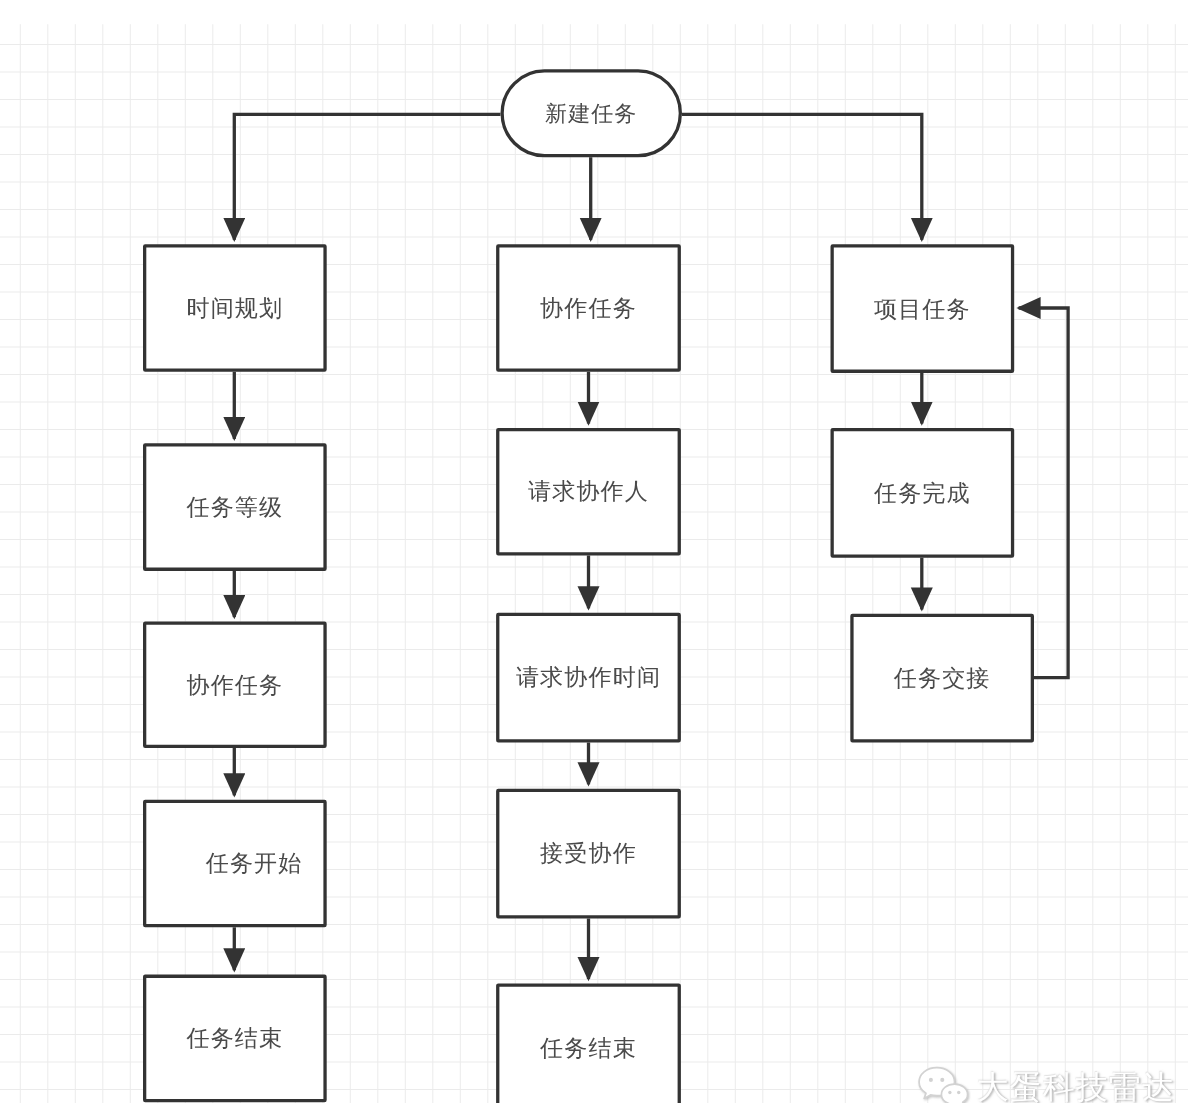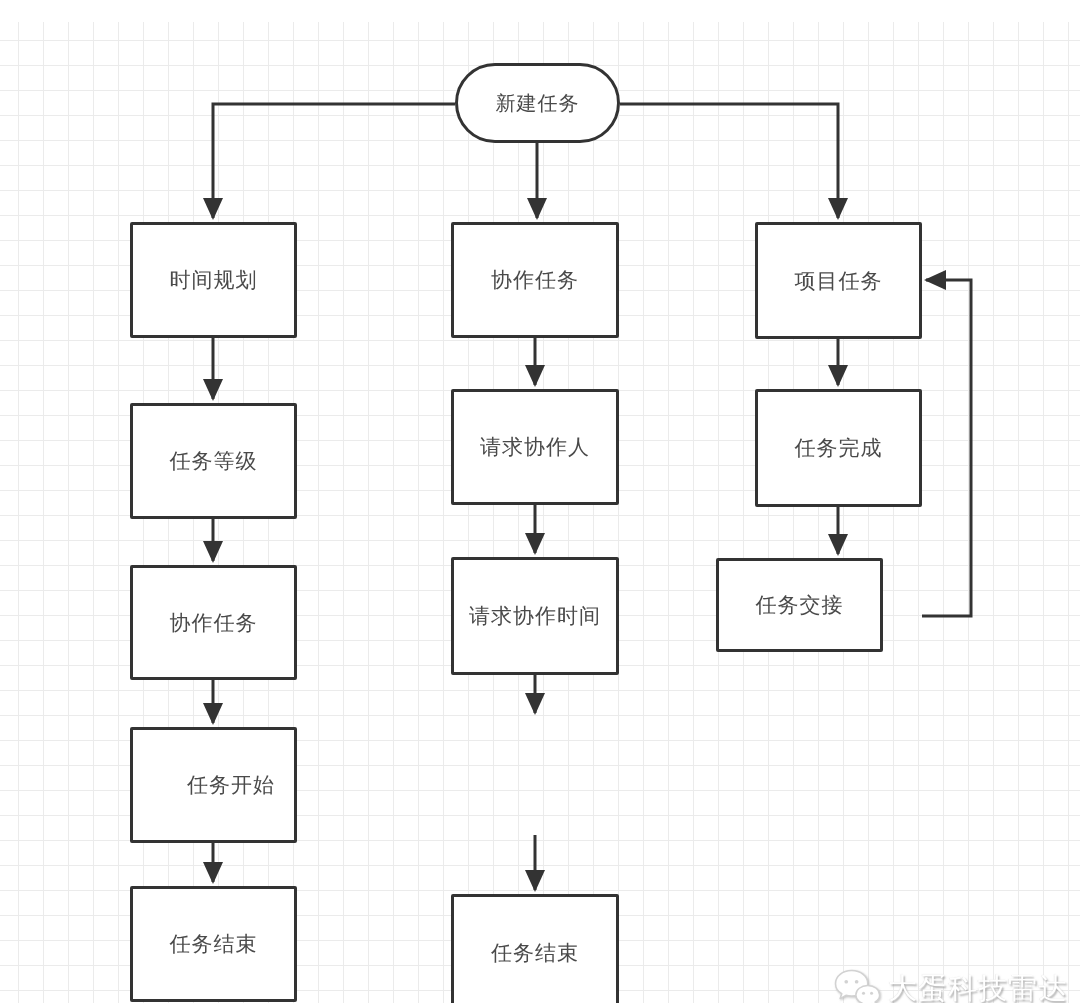--- a/index.html
+++ b/index.html
@@ -49,21 +49,21 @@
   #n-l5 { left: 130px; top: 864px; width: 167px; height: 116px; }
 
   #n-m1 { left: 451px; top: 200px; width: 168px; height: 116px; text-align: center; }
   #n-m2 { left: 451px; top: 367px; width: 168px; height: 116px; }
   #n-m3 { left: 451px; top: 535px; width: 168px; height: 118px; }
   #n-m4 { left: 451px; top: 695px; width: 168px; height: 118px; }
   #n-m5 { left: 451px; top: 872px; width: 168px; height: 118px; }
 
   #n-r1 { left: 755px; top: 200px; width: 167px; height: 117px; }
   #n-r2 { left: 755px; top: 367px; width: 167px; height: 118px; }
-  #n-r3 { left: 716px; top: 536px; width: 167px; height: 94px; }
+  #n-r3 { left: 773px; top: 536px; width: 167px; height: 117px; }
 
   .watermark {
     position: absolute;
     right: 12px;
     bottom: 16px;
     display: flex;
     align-items: flex-end;
     gap: 8px;
     z-index: 3;
     user-select: none;
@@ -129,20 +129,23 @@
 
   <div class="node" id="n-m1">
     <span>协作任务</span>
   </div>
   <div class="node" id="n-m2">
     <span>请求协作人</span>
   </div>
   <div class="node" id="n-m3">
     <span>请求协作时间</span>
   </div>
+  <div class="node" id="n-m4">
+    <span>接受协作</span>
+  </div>
   <div class="node" id="n-m5">
     <span>任务结束</span>
   </div>
 
   <div class="node" id="n-r2">
     <span>任务完成</span>
   </div>
   <div class="node" id="n-r1">
     <span>项目任务</span>
   </div>

